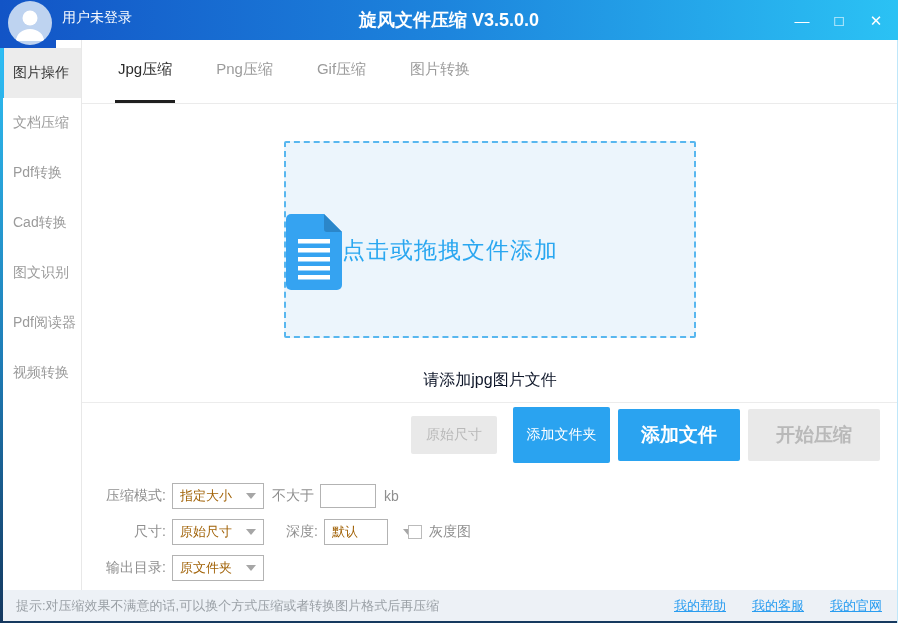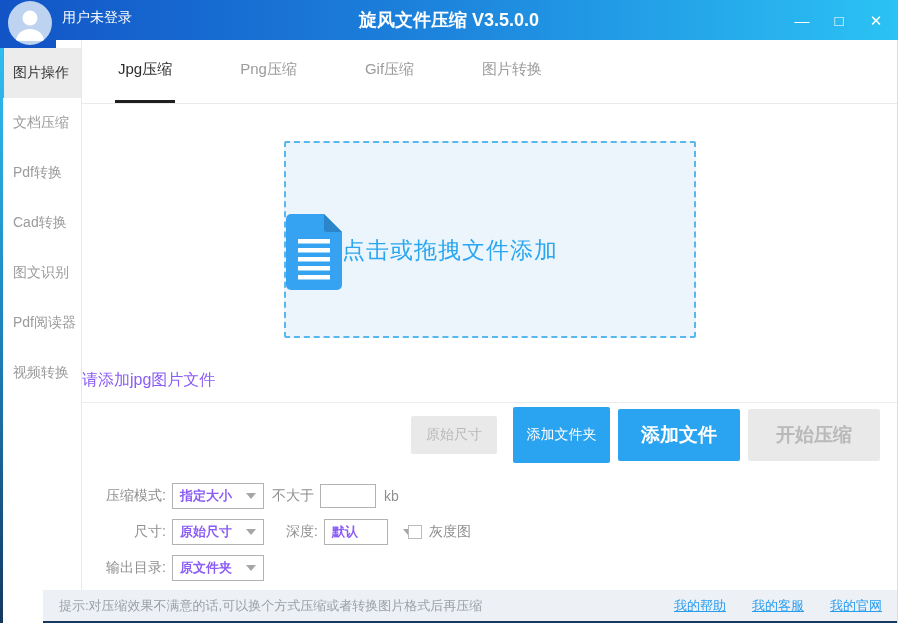--- a/index.html
+++ b/index.html
@@ -27,62 +27,62 @@
   .body { display:flex; height:550px; }
   .sidebar { width:82px; padding-left:3px; padding-top:8px; border-right:1px solid #e8e8e8; background:#fff; }
   .side-item { position:relative; height:50px; display:flex; align-items:center; padding-left:10px;
                font-size:14px; color:#9b9b9b; cursor:pointer; }
   .side-item.active { background:#ececec; color:#333; }
   .side-item.active::before { content:''; position:absolute; left:-3px; top:0; bottom:0; width:4px; background:#2ab5f5; }
 
   .main { flex:1; display:flex; flex-direction:column; }
 
   
-  .tabbar { height:65px; border-bottom:1px solid #ebebeb; display:flex; padding-left:14px;gap:24px; }
+  .tabbar { height:65px; border-bottom:1px solid #ebebeb; display:flex; padding-left:14px; }
   .tab { margin:0 19px; padding:0 3px; display:flex; align-items:center; font-size:15px; color:#9b9b9b;
          border-bottom:3px solid transparent; cursor:pointer; }
   .tab.active { color:#2c2c2c; border-bottom-color:#1f1f1f; }
 
   
   .content { height:304px; border-bottom:1px solid #ececec; }
   .dropzone { width:412px; height:197px; margin:37px auto 0; background:#ecf5fc;
               border:2px dashed #58b7ef; border-radius:2px; display:flex; flex-direction:row;
               align-items:center; cursor:pointer; }
   .doc-icon { margin-top:26px; }
   .dz-text { margin-top:22px; font-size:23px; color:#2aa7f0; letter-spacing:1px; }
-  .hint { margin-top:32px; font-size:16px; color:#8b5cf6; }
+  .hint { margin-top:32px; text-align:center; font-size:16px; color:#0f172a; }
 
   
   .action-row { height:64px; display:flex; align-items:center; justify-content:flex-end; padding-right:18px; }
   .btn { border:none; border-radius:2px; cursor:pointer; font-family:inherit; }
   .btn-clear  { width:86px;  height:38px; font-size:14px; background:#e9e9e9; color:#b9b9b9; margin-right:16px; }
   .btn-folder { width:97px;  height:56px; font-size:14px; background:#2aa3f0; color:#fff; margin-right:8px; }
   .btn-file   { width:122px; height:52px; font-size:19px; font-weight:bold; background:#2aa3f0; color:#fff; margin-right:8px; }
   .btn-start  { width:132px; height:52px; font-size:19px; font-weight:bold; background:#e9e9e9; color:#b9b9b9; }
 
   
   .settings { padding:16px 0 0 14px; font-size:14px; color:#8f8f8f; }
   .set-row { display:flex; align-items:center; height:28px; margin-bottom:8px; }
   .lab { width:70px; text-align:right; margin-right:6px; white-space:nowrap; }
   .select { height:26px; border:1px solid #b3b3b3; background:#fff; display:flex; align-items:center;
             justify-content:space-between; padding:0 7px; cursor:pointer; }
-  .sel-val { color:#8b5cf6; font-weight:bold; font-size:13px; white-space:nowrap; }
+  .sel-val { color:#a16207; font-weight:normal; font-size:13px; white-space:nowrap; }
   .caret { width:0; height:0; border-left:5px solid transparent; border-right:5px solid transparent;
            border-top:6px solid #a6a6a6; margin-left:8px; }
   .w92 { width:92px; } .w54 { width:64px;gap:37px; }
   .inline-lab { margin-left:8px; white-space:nowrap; }
   .depth-lab { margin-left:22px; }
   .size-input { width:56px; height:24px; border:1px solid #b3b3b3; margin-left:6px; padding:0 4px;
                 font-size:13px; font-family:inherit; }
   .checkbox { width:14px; height:14px; border:1px solid #bbb; background:#fff; margin-left:20px; cursor:pointer; }
   .cb-lab { margin-left:7px; }
 
   
   .statusbar { height:33px; background:#edf1f6; border-bottom:2px solid #16395f; display:flex;
-               align-items:center; padding:14px 16px;margin-left:43px; }
+               align-items:center; padding:14px 16px; }
   .tip { flex:1; font-size:13px; color:#9aa0a6; }
   .foot-link { font-size:13px; color:#2a9df0; text-decoration:underline; margin-left:26px; cursor:pointer; white-space:nowrap; }
 </style>
 </head>
 <body>
 
 <div class="window">
 
   <div class="titlebar">
     <div class="avatar">

